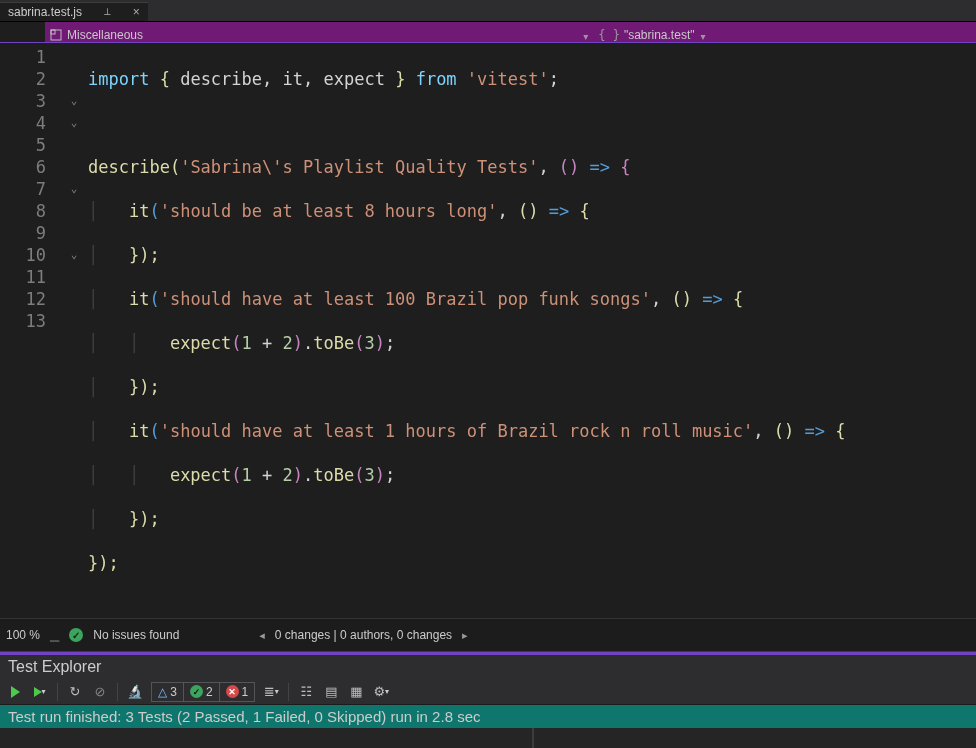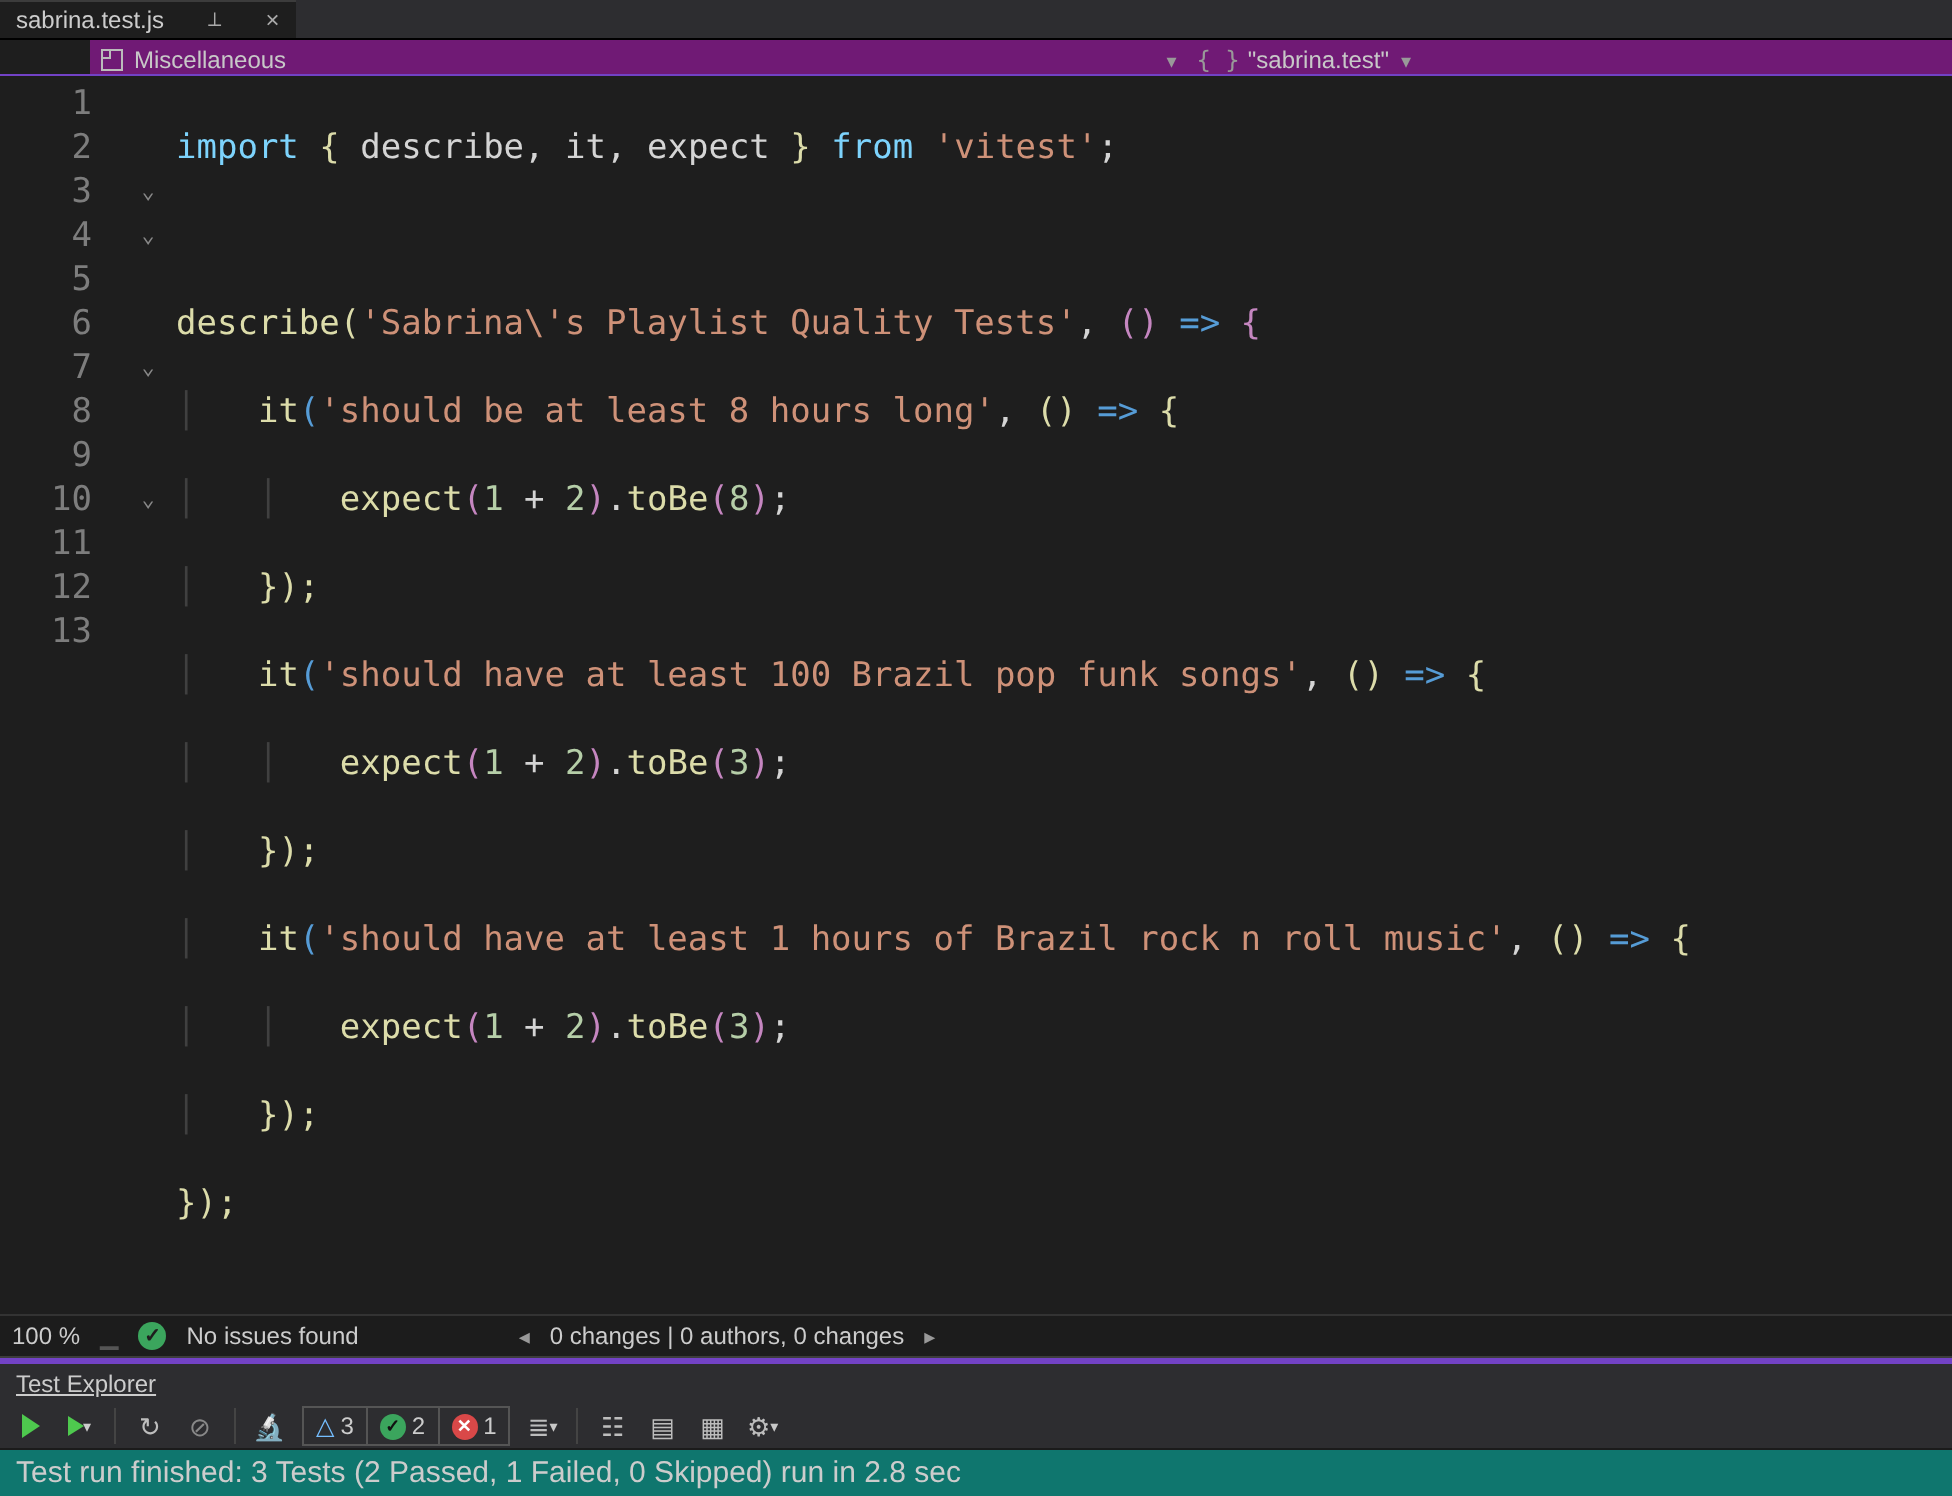--- a/index.html
+++ b/index.html
@@ -26,28 +26,28 @@
   .brace-y { color:#dcdcaa; }
   .ident { color:#d4d4d4; }
   .fn-yel { color:#dcdcaa; }
   .str { color:#ce9178; }
   .arrow { color:#569cd6; }
   .num { color:#b5cea8; }
   .brace-p { color:#c586c0; }
   .brace-b { color:#569cd6; }
   .guide { color:#404040; }
   
-  .edstatus { background:#1c1c1c; height:22px; display:flex; align-items:center; font-size:12px; padding:4px 6px; gap:10px; border-top:1px solid #333; border-bottom:1px solid #3c3c3c;}
+  .edstatus { background:#1c1c1c; height:22px; display:flex; align-items:center; font-size:12px; padding:16px 6px; gap:10px; border-top:1px solid #333; border-bottom:1px solid #3c3c3c;}
   .edstatus .ok-circ { width:14px;height:14px;border-radius:50%;background:#3ba55d;color:#1e1e1e;display:inline-flex;align-items:center;justify-content:center;font-size:10px;font-weight:bold; }
   .edstatus .sep { color:#555; }
   .edstatus .arrows { color:#999; font-size:11px; }
   
   .purple-sep { height:3px; background:#7242c5; }
   
-  .te-title { background:#2d2d30; padding:3px 8px; font-size:12px;text-decoration:underline; }
+  .te-title { background:#2d2d30; padding:3px 8px; font-size:16px; }
   .te-toolbar { background:#2d2d30; display:flex; align-items:center; height:26px; padding:0 4px; gap:3px; border-bottom:1px solid #1b1b1b;}
   .tb-btn { width:22px; height:22px; display:flex; align-items:center; justify-content:center; color:#c8c8c8; }
   .play-outline { width:0;height:0;border-top:6px solid transparent;border-bottom:6px solid transparent;border-left:9px solid #4ec94e; }
   .play-small { width:0;height:0;border-top:5px solid transparent;border-bottom:5px solid transparent;border-left:8px solid #4ec94e; }
   .tb-sep { width:1px; height:18px; background:#444; margin:0 3px; }
   .filter-box { display:flex; align-items:center; border:1px solid #555; height:20px; margin:0 2px; }
   .filter-chip { display:flex; align-items:center; gap:3px; padding:0 6px; height:100%; border-right:1px solid #555; font-size:12px; }
   .filter-chip:last-child { border-right:none; }
   .ic-flask { color:#75beff; }
   .ic-pass { width:13px;height:13px;border-radius:50%;background:#3ba55d;color:#111;display:inline-flex;align-items:center;justify-content:center;font-size:9px;font-weight:bold; }
@@ -114,21 +114,20 @@
       <div>⌄</div>
       <div></div>
       <div></div>
       <div></div>
   </div>
   <div class="code">
 <div><span class="kw-pink">import</span> <span class="brace-y">{ </span><span class="ident">describe</span><span>, </span><span class="ident">it</span><span>, </span><span class="ident">expect</span><span class="brace-y"> }</span> <span class="kw-pink">from</span> <span class="str">'vitest'</span><span>;</span></div>
 <div> </div>
 <div><span class="fn-yel">describe</span><span class="brace-y">(</span><span class="str">'Sabrina\'s Playlist Quality Tests'</span><span>, </span><span class="brace-p">()</span><span class="arrow"> =&gt; </span><span class="brace-p">{</span></div>
 <div><span class="guide">│   </span><span class="fn-yel">it</span><span class="brace-b">(</span><span class="str">'should be at least 8 hours long'</span><span>, </span><span class="brace-y">()</span><span class="arrow"> =&gt; </span><span class="brace-y">{</span></div>
-<div><span class="guide">│   │   </span><span class="fn-yel">expect</span><span class="brace-p">(</span><span class="num">1</span><span> + </span><span class="num">2</span><span class="brace-p">)</span><span>.</span><span class="fn-yel">toBe</span><span class="brace-p">(</span><span class="num">8</span><span class="brace-p">)</span><span>;</span></div>
 <div><span class="guide">│   </span><span class="brace-y">});</span></div>
 <div><span class="guide">│   </span><span class="fn-yel">it</span><span class="brace-b">(</span><span class="str">'should have at least 100 Brazil pop funk songs'</span><span>, </span><span class="brace-y">()</span><span class="arrow"> =&gt; </span><span class="brace-y">{</span></div>
 <div><span class="guide">│   │   </span><span class="fn-yel">expect</span><span class="brace-p">(</span><span class="num">1</span><span> + </span><span class="num">2</span><span class="brace-p">)</span><span>.</span><span class="fn-yel">toBe</span><span class="brace-p">(</span><span class="num">3</span><span class="brace-p">)</span><span>;</span></div>
 <div><span class="guide">│   </span><span class="brace-y">});</span></div>
 <div><span class="guide">│   </span><span class="fn-yel">it</span><span class="brace-b">(</span><span class="str">'should have at least 1 hours of Brazil rock n roll music'</span><span>, </span><span class="brace-y">()</span><span class="arrow"> =&gt; </span><span class="brace-y">{</span></div>
 <div><span class="guide">│   │   </span><span class="fn-yel">expect</span><span class="brace-p">(</span><span class="num">1</span><span> + </span><span class="num">2</span><span class="brace-p">)</span><span>.</span><span class="fn-yel">toBe</span><span class="brace-p">(</span><span class="num">3</span><span class="brace-p">)</span><span>;</span></div>
 <div><span class="guide">│   </span><span class="brace-y">});</span></div>
 <div><span class="brace-y">});</span></div>
   </div>
 </div>

